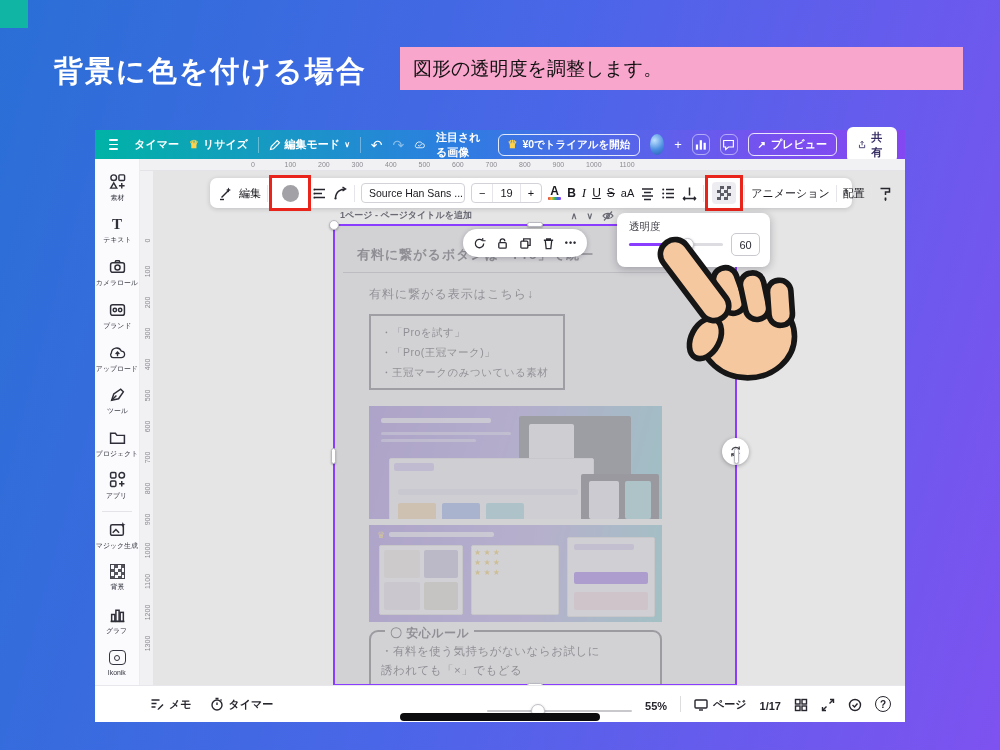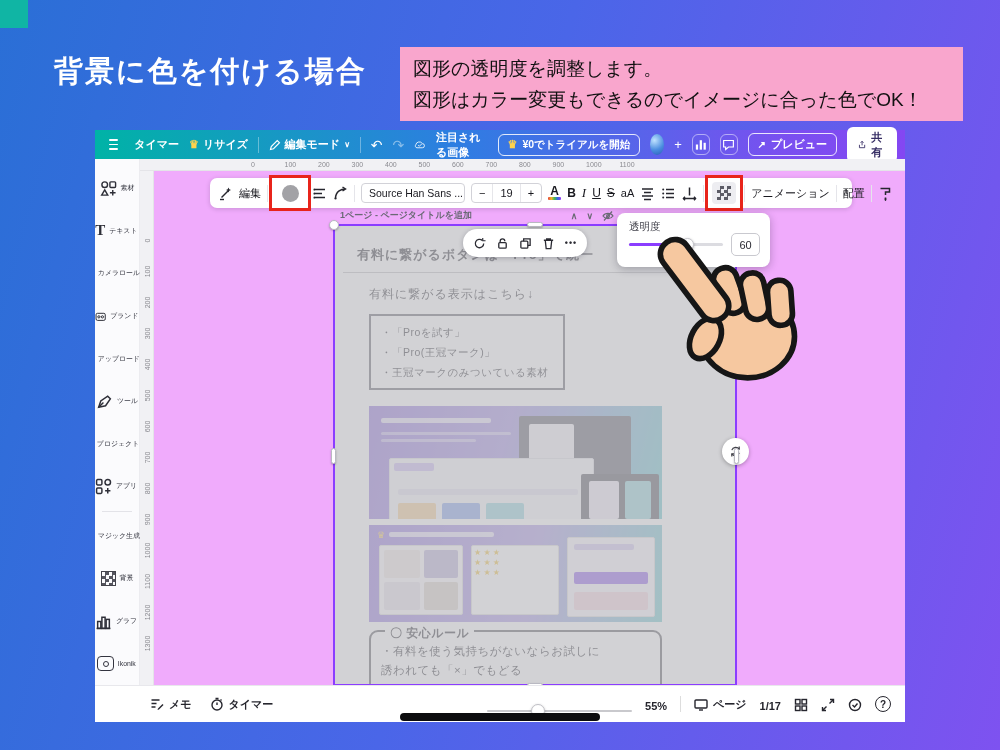--- a/index.html
+++ b/index.html
@@ -36,32 +36,32 @@
   .share-btn { background:#fff; color:#352c63; border-radius:6px; padding:3px 11px; display:flex; align-items:center; gap:5px; font-size:11px; }
 
   
   .ruler-h { position:absolute; left:45px; top:29px; right:0; height:12px; background:#f1f1f4; border-bottom:1px solid #e4e4e8; }
   .ruler-h span { position:absolute; top:2px; font-size:7px; color:#8a8a90; }
   .ruler-v { position:absolute; left:45px; top:41px; width:14px; bottom:37px; background:#f1f1f4; border-right:1px solid #e4e4e8; }
   .ruler-v span { position:absolute; left:-3px; width:20px; text-align:center; font-size:7px; color:#8a8a90; transform:rotate(-90deg); }
 
   
   .sidebar { position:absolute; left:0; top:29px; width:45px; bottom:37px; background:#fbfbfd; border-right:1px solid #ececf0; display:flex; flex-direction:column; align-items:center; padding-top:8px; }
-  .side-item { width:45px; height:43px; display:flex; flex-direction:row; align-items:center; justify-content:center; gap:3px; color:#2e2f38; cursor:pointer; }
+  .side-item { width:45px; height:43px; display:flex; flex-direction:column; align-items:center; justify-content:center; gap:3px; color:#2e2f38; cursor:pointer; }
   .side-item .lbl { font-size:7.5px; color:#33343f; white-space:nowrap; transform:scale(.92); }
   .side-item svg { width:17px; height:17px; }
   .side-div { width:30px; height:1px; background:#e3e3e8; margin:3px 0; }
   .ticon { font-family:"Liberation Serif",serif; font-size:15px; font-weight:bold; line-height:15px; }
   .checker16 { width:15px; height:15px; border:1px solid #44444c;
     background:conic-gradient(#55555e 0 25%, transparent 0 50%, #55555e 0 75%, transparent 0) 0 0/7px 7px; }
   .ikonik-ic { width:17px; height:15px; border:1.4px solid #33343f; border-radius:4px; display:flex; align-items:center; justify-content:center; }
   .ikonik-ic i { width:6px; height:6px; border:1.4px solid #33343f; border-radius:50%; }
 
   
-  .canvas { position:absolute; left:59px; top:41px; right:0; bottom:37px; background:#f0abfc; overflow:hidden; }
+  .canvas { position:absolute; left:59px; top:41px; right:0; bottom:37px; background:#e5e5e5; overflow:hidden; }
 
   
   .edit-toolbar { position:absolute; left:115px; top:48px; width:642px; height:30px; background:#fff; border-radius:7px;
     box-shadow:0 1px 5px rgba(20,20,40,.18); display:flex; align-items:center; padding:0 8px; gap:6px; z-index:6; font-size:12px; color:#18181e; }
   .tb-sep { width:1px; height:17px; background:#e5e5ea; flex:none; }
   .tb-ic { display:flex; align-items:center; justify-content:center; flex:none; color:#26262e; }
   .tb-ic svg { width:15px; height:15px; }
   .tb-lab { font-weight:normal; font-size:11px; white-space:nowrap; }
   .fontbox { border:1px solid #d2d2d8; border-radius:4px; padding:3px 7px; font-size:10.5px; white-space:nowrap; width:104px; overflow:hidden; flex:none; }
   .sizebox { border:1px solid #d2d2d8; border-radius:4px; display:flex; align-items:center; flex:none; }
@@ -143,21 +143,20 @@
 
   .home-bar { position:absolute; left:400px; top:713px; width:200px; height:8px; background:#0c0c0e; border-radius:4px; z-index:20; }
 </style>
 </head>
 <body>
 
 <div class="corner"></div>
 <div class="slide-title">背景に色を付ける場合</div>
 <div class="note">
   <div>図形の透明度を調整します。</div>
-  <div>図形はカラー変更もできるのでイメージに合った色でOK！</div>
 </div>
 
 <div class="app">
 
   <div class="app-header">
     <span class="hamburger">
         <i></i>
         <i></i>
         <i></i>
       </span>

